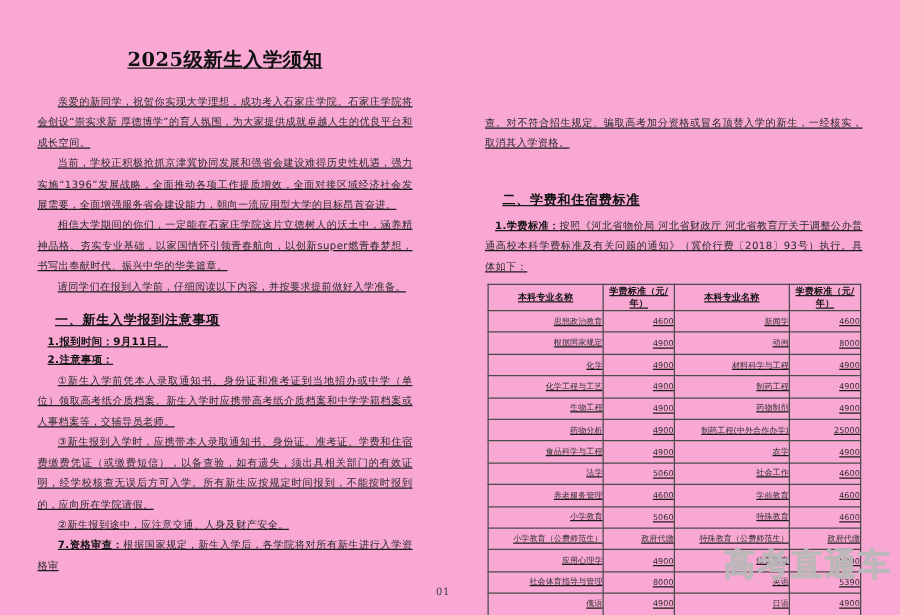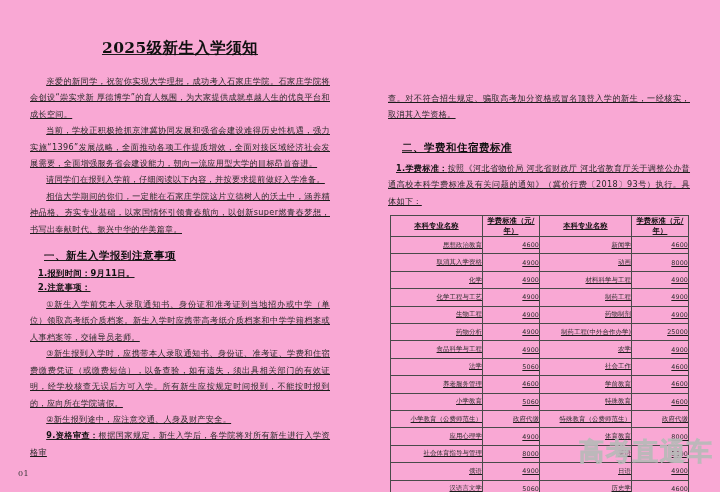--- a/index.html
+++ b/index.html
@@ -88,23 +88,23 @@
     text-align: justify;
     color: #2a2a2a;
     letter-spacing: 0.35px;
   }
   .inline-head b { color: #111; }
 
   
   .page-no {
     position: absolute;
     bottom: 14px;
-    left: 18px;
+    left: 0;
     width: 100%;
-    text-align: left;
+    text-align: right;
     font-size: 8px;
     color: #3a3a3a;
     font-family: "DejaVu Serif", "Liberation Serif", serif;
     letter-spacing: 0.5px;
   }
 
   
   .fee-table {
     border-collapse: collapse;
     width: 298px;
@@ -155,49 +155,49 @@
 <body>
 
 <div class="spread">
 
   <div class="page page-left">
 
     <h1 class="doc-title">2025级新生入学须知</h1>
 
     <p class="para">亲爱的新同学，祝贺你实现大学理想，成功考入石家庄学院。石家庄学院将会创设“崇实求新 厚德博学”的育人氛围，为大家提供成就卓越人生的优良平台和成长空间。</p>
     <p class="para">当前，学校正积极抢抓京津冀协同发展和强省会建设难得历史性机遇，强力实施“1396”发展战略，全面推动各项工作提质增效，全面对接区域经济社会发展需要，全面增强服务省会建设能力，朝向一流应用型大学的目标昂首奋进。</p>
+    <p class="para">相信大学期间的你们，一定能在石家庄学院这片立德树人的沃土中，涵养精神品格、夯实专业基础，以家国情怀引领青春航向，以创新super燃青春梦想，书写出奉献时代、振兴中华的华美篇章。</p>
     <p class="para">请同学们在报到入学前，仔细阅读以下内容，并按要求提前做好入学准备。</p>
-    <p class="para">相信大学期间的你们，一定能在石家庄学院这片立德树人的沃土中，涵养精神品格、夯实专业基础，以家国情怀引领青春航向，以创新super燃青春梦想，书写出奉献时代、振兴中华的华美篇章。</p>
 
     <h2 class="sec-head">一、新生入学报到注意事项</h2>
 
     <div class="sub-head">
       <span class="lead">1.报到时间：</span><span>9月11日。</span>
     </div>
 
     <div class="sub-head">2.注意事项：</div>
 
     <p class="para">①新生入学前凭本人录取通知书、身份证和准考证到当地招办或中学（单位）领取高考纸介质档案。新生入学时应携带高考纸介质档案和中学学籍档案或人事档案等，交辅导员老师。</p>
     <p class="para">③新生报到入学时，应携带本人录取通知书、身份证、准考证、学费和住宿费缴费凭证（或缴费短信），以备查验，如有遗失，须出具相关部门的有效证明，经学校核查无误后方可入学。所有新生应按规定时间报到，不能按时报到的，应向所在学院请假。</p>
     <p class="para">②新生报到途中，应注意交通、人身及财产安全。</p>
 
     <p class="inline-head">
-      <b>9.资格审查：</b><span>根据国家规定，新生入学后，各学院将对所有新生进行入学资格审</span>
+      <b>7.资格审查：</b><span>根据国家规定，新生入学后，各学院将对所有新生进行入学资格审</span>
     </p>
 
     <div class="page-no">01</div>
   </div>
 
   <div class="page page-right">
 
     <div style="height:68px"></div>
 
     <p class="para noindent">查。对不符合招生规定、骗取高考加分资格或冒名顶替入学的新生，一经核实，取消其入学资格。</p>
 
-    <h2 class="sec-head" style="margin-top:18px">二、学费和住宿费标准</h2>
+    <h2 class="sec-head" style="margin-top:30px">二、学费和住宿费标准</h2>
 
     <p class="inline-head" style="text-indent:8px">
       <b>1.学费标准：</b><span>按照《河北省物价局 河北省财政厅 河北省教育厅关于调整公办普通高校本科学费标准及有关问题的通知》（冀价行费〔2018〕93号）执行。具体如下：</span>
     </p>
 
     <table class="fee-table">
       <colgroup>
         <col class="name">
           <col class="fee">
           <col class="name">
@@ -212,21 +212,21 @@
         </tr>
       </thead>
       <tbody id="fee-body">
           <tr>
             <td>思想政治教育</td>
             <td>4600</td>
             <td>新闻学</td>
             <td>4600</td>
           </tr>
           <tr>
-            <td>取消其入学资格</td>
+            <td>根据国家规定</td>
             <td>4900</td>
             <td>动画</td>
             <td>8000</td>
           </tr>
           <tr>
             <td>化学</td>
             <td>4900</td>
             <td>材料科学与工程</td>
             <td>4900</td>
           </tr>

